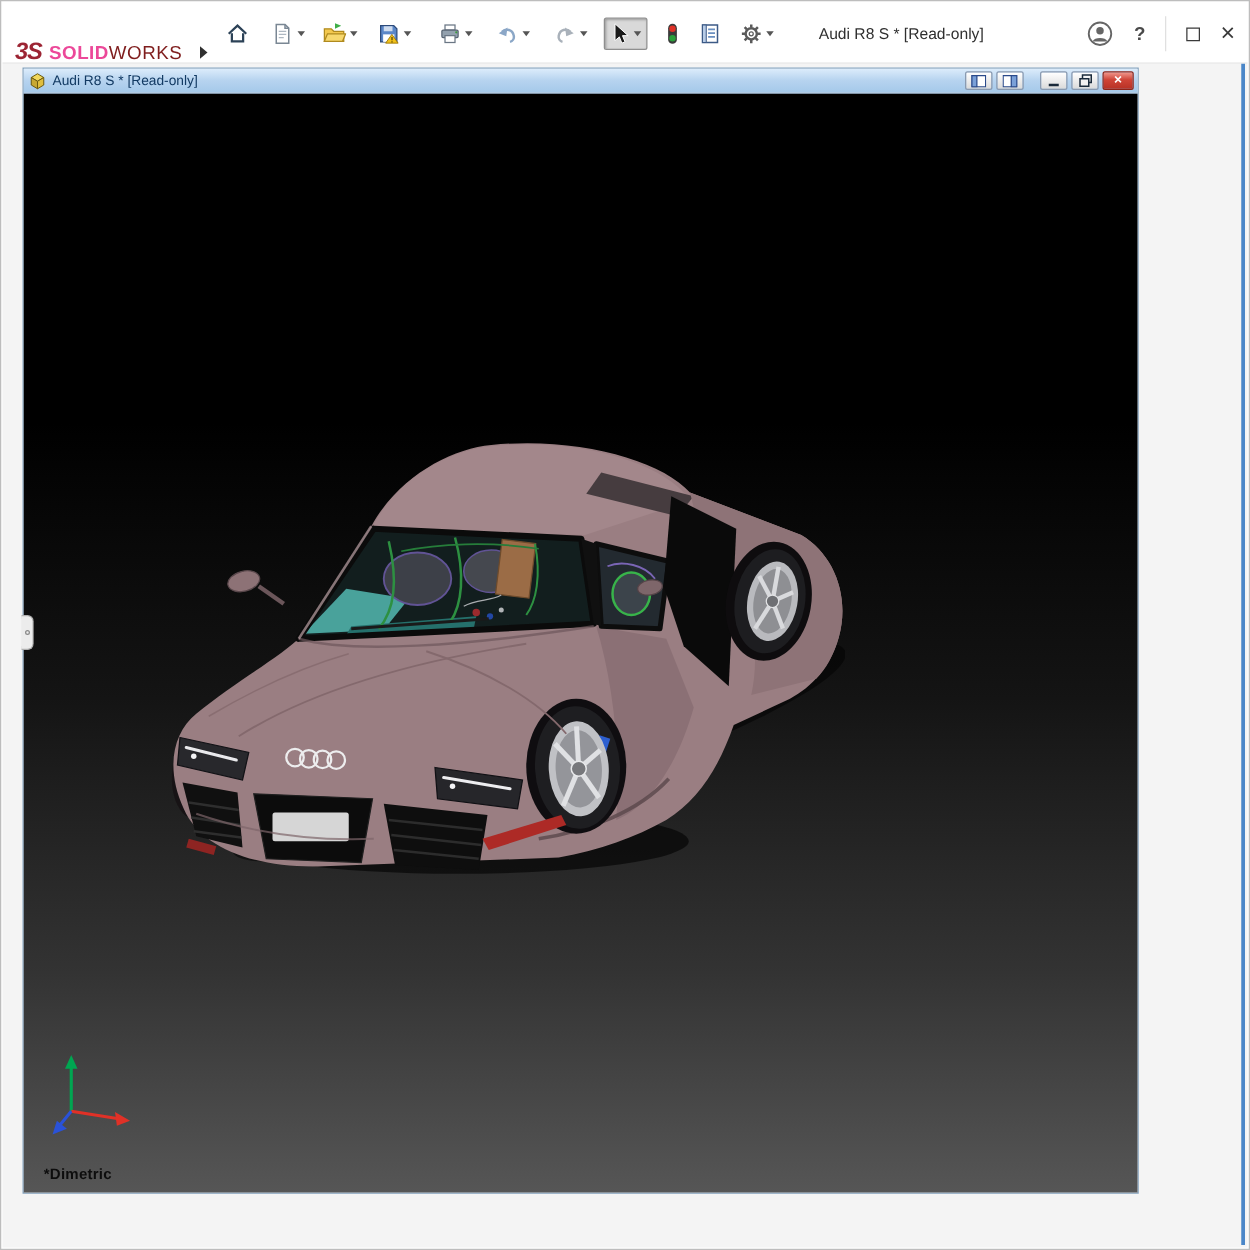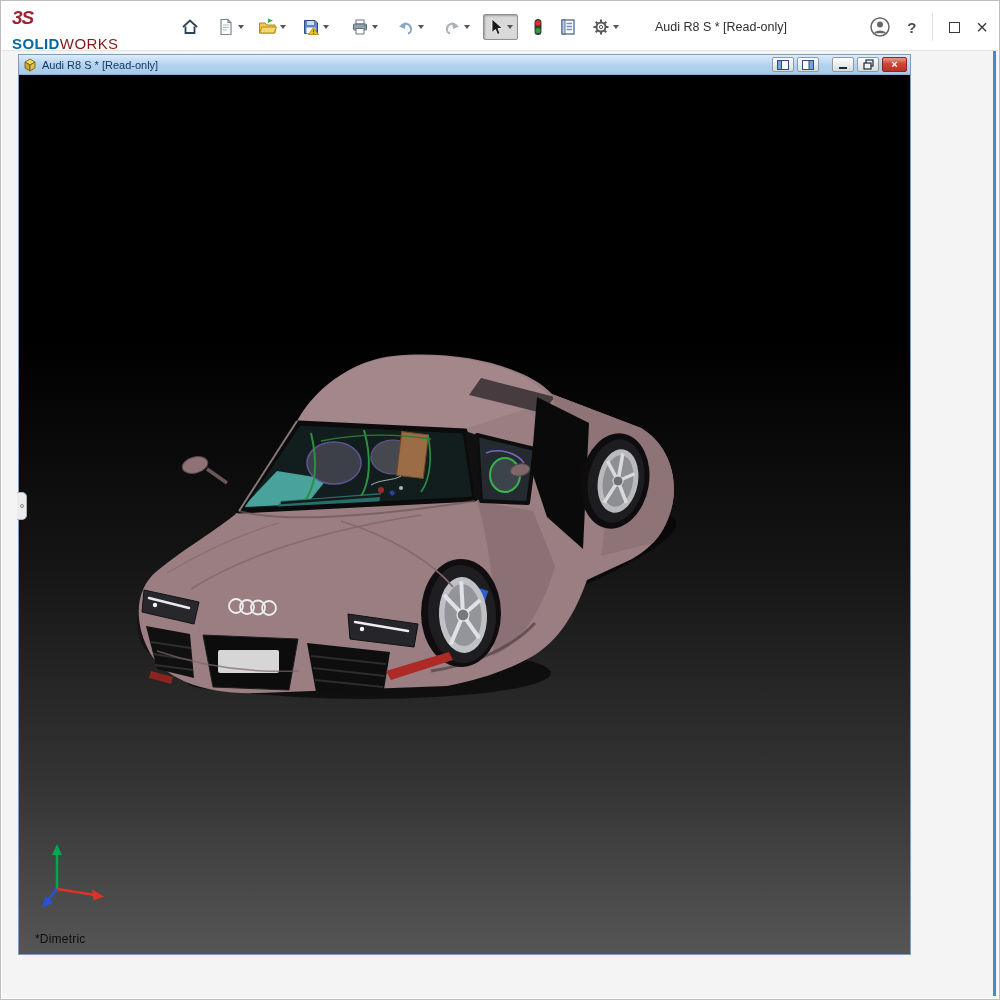--- a/index.html
+++ b/index.html
@@ -2,24 +2,24 @@
 <html><head>
 <meta charset="utf-8">
 <style>
   * { margin:0; padding:0; box-sizing:border-box; }
   html,body { width:1000px; height:1000px; }
   body { font-family:"Liberation Sans", sans-serif; background:#ffffff; position:relative; overflow:hidden; }
   .frame { position:absolute; inset:0; border:1px solid #bdbdbd; background:#fff; }
 
   
   .titlebar { position:absolute; left:1px; right:1px; top:1px; height:49px; background:#ffffff; border-bottom:1px solid #e3e3e3; }
-  .brand { position:absolute; left:10px; top:5px; display:flex; gap:6px;flex-direction:column; }
+  .brand { position:absolute; left:10px; top:29px; display:flex; align-items:center; gap:6px; }
   .brand-logo { font-style:italic; font-weight:bold; font-size:19px; color:#9c2433; letter-spacing:-1px; }
   .brand-name { font-size:15px; letter-spacing:0.4px; }
-  .brand-solid { font-weight:bold; color:#0369a1; }
+  .brand-solid { font-weight:bold; color:#ec4899; }
   .brand-works { color:#7f1d1d; }
   .brand-chevron { width:0; height:0; border-top:5px solid transparent; border-bottom:5px solid transparent; border-left:6px solid #2f2f2f; margin-left:8px; }
 
   .tools { position:absolute; left:176px; top:8px; height:34px; display:flex; align-items:center; }
   .tbtn { display:flex; align-items:center; padding:3px 2px; border:1px solid transparent; border-radius:2px; cursor:pointer; }
   .tbtn.pressed { background:#d9d9d9; border:1px solid #8f8f8f; box-shadow:inset 1px 1px 2px rgba(0,0,0,.28); padding:3px 4px; }
   .dd { width:0; height:0; border-left:3.5px solid transparent; border-right:3.5px solid transparent; border-top:4px solid #555; margin-left:3px; }
 
   .app-title { position:absolute; left:653px; top:18px; font-size:12.5px; color:#2f2f2f; white-space:nowrap; }
 
@@ -42,21 +42,21 @@
   .cbtn { width:22px; height:15px; border:1px solid #8a9ab0; border-radius:2px; background:linear-gradient(#ffffff,#dadada); display:flex; align-items:center; justify-content:center; cursor:pointer; }
   .cbtn.gap { margin-left:10px; }
   .cbtn.closebtn { width:25px; background:linear-gradient(#f0968c,#cf4437 45%,#b83226); border-color:#8e2318; color:#fff; font-weight:bold; font-size:11px; line-height:1; }
   .min-glyph { width:8px; height:2px; background:#1a2a3a; margin-top:7px; }
 
   
   .vp { position:absolute; left:0; right:0; top:20px; bottom:0;
         background:linear-gradient(180deg,#000 0%,#000 30%,#141414 55%,#333 80%,#565656 100%); overflow:hidden; }
   .car { position:absolute; left:112px; top:276px; }
   .triad { position:absolute; left:16px; top:766px; }
-  .view-label { position:absolute; left:16px; top:857px; font-size:12px; font-weight:normal; color:#0d0d0d; letter-spacing:.2px; }
+  .view-label { position:absolute; left:16px; top:857px; font-size:12px; font-weight:bold; color:#0d0d0d; letter-spacing:.2px; }
 
   .panel-tab { position:absolute; left:15px; top:441px; width:10px; height:28px; background:#ececec; border:1px solid #b0b0b0; border-left:none; border-radius:0 5px 5px 0; z-index:5; display:flex; align-items:center; justify-content:center; cursor:pointer; }
   .panel-dot { width:4px; height:4px; border:1px solid #8a8a8a; border-radius:50%; }
 </style>
 </head>
 <body>
 
 <div class="frame">
 
   <div class="titlebar">

